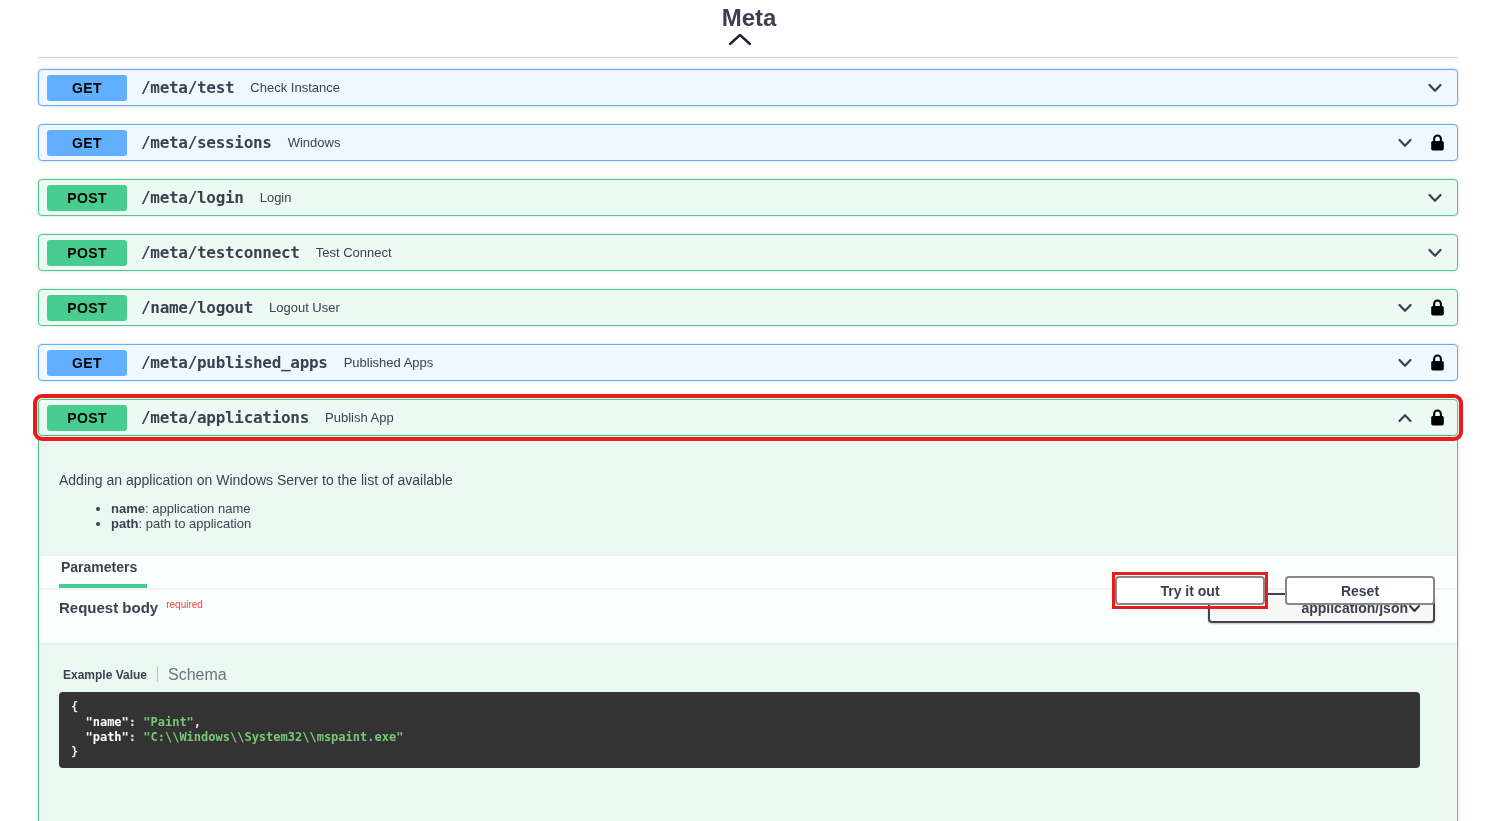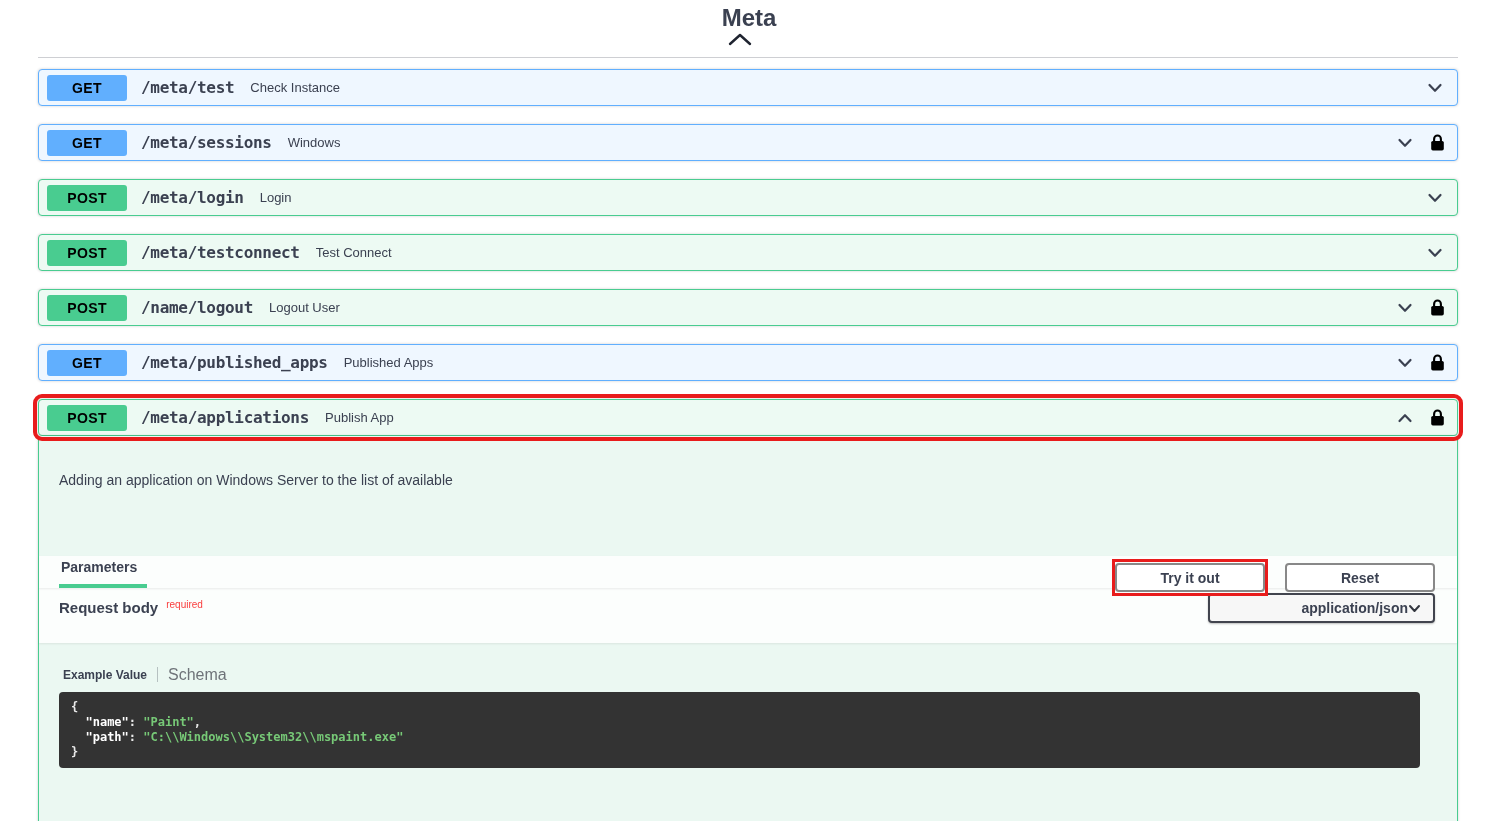--- a/index.html
+++ b/index.html
@@ -38,21 +38,21 @@
     border-radius:0 0 4px 4px;background:#ebf8f2;height:410px;box-shadow:0 0 3px rgba(0,0,0,.19);}
   .op-desc{box-sizing:border-box;height:120px;padding:36px 20px 0;font-size:14px;}
   .op-desc p{margin:0;}
   .op-desc ul{margin:13px 0 0;padding-left:52px;}
   .op-desc li{font-size:13px;line-height:15px;}
 
   .sec-hdr{position:relative;height:32px;background:rgba(255,255,255,.85);
     box-shadow:0 1px 2px rgba(0,0,0,.08);}
   .param-tab{position:absolute;left:20px;bottom:0;font-size:14px;font-weight:bold;
     padding:0 10px 9px 2px;border-bottom:4px solid #49cc90;}
-  .hdr-btns{position:absolute;right:22px;top:7px;display:flex;gap:20px;padding-left:24px;}
+  .hdr-btns{position:absolute;right:22px;top:20px;display:flex;gap:20px;padding-left:24px;}
   .btn{box-sizing:border-box;width:150px;height:29px;border:2px solid #888;border-radius:4px;
     background:#fff;font-weight:bold;font-size:14px;color:#3b4151;font-family:inherit;cursor:pointer;}
   .try-wrap{position:relative;display:inline-block;}
   .annot-box{position:absolute;left:-3px;right:-3px;top:-4px;bottom:-4px;
     border:3px solid #e81c1c;pointer-events:none;}
 
   .no-params{box-sizing:border-box;height:50px;padding:16px 20px 0;font-size:14px;}
 
   .rb-hdr{box-sizing:border-box;height:55px;background:rgba(255,255,255,.85);
     box-shadow:0 1px 2px rgba(0,0,0,.08);display:flex;align-items:center;
@@ -192,20 +192,24 @@
             <rect x="1.2" y="6.9" width="12.6" height="9.6" rx="1.7" fill="#000"></rect>
           </svg>
         </span>
       </div>
     </div>
 
   <div class="opblock-body">
 
     <div class="op-desc">
       <p>Adding an application on Windows Server to the list of available</p>
+      <ul>
+        <li><b>name</b><span>: application name</span></li>
+        <li><b>path</b><span>: path to application</span></li>
+      </ul>
     </div>
 
     <div class="sec-hdr">
       <div class="param-tab">Parameters</div>
       <div class="hdr-btns">
         <span class="try-wrap">
           <button class="btn">Try it out</button>
           <span class="annot-box"></span>
         </span>
         <button class="btn">Reset</button>

